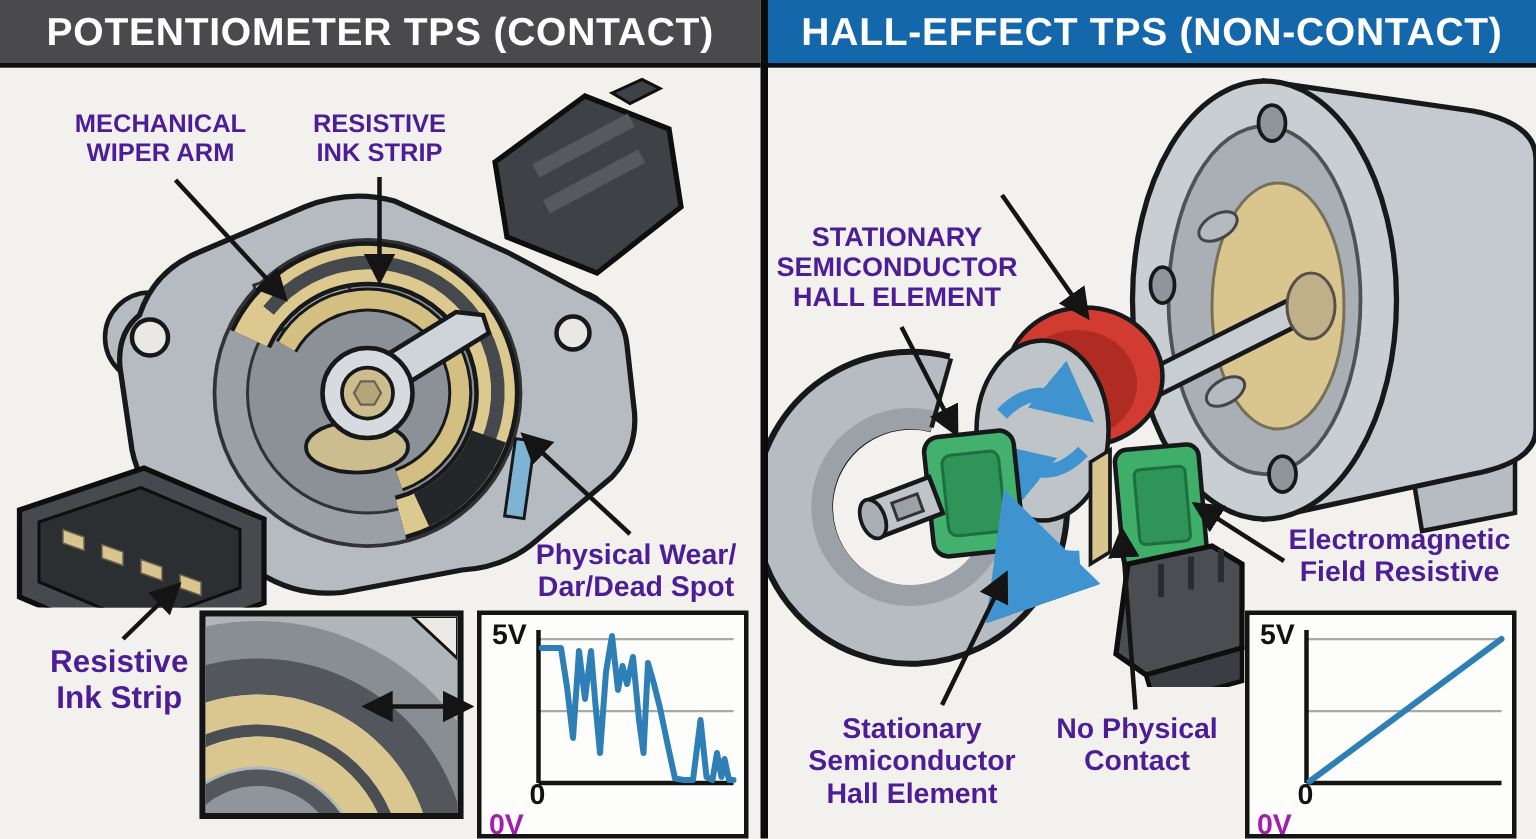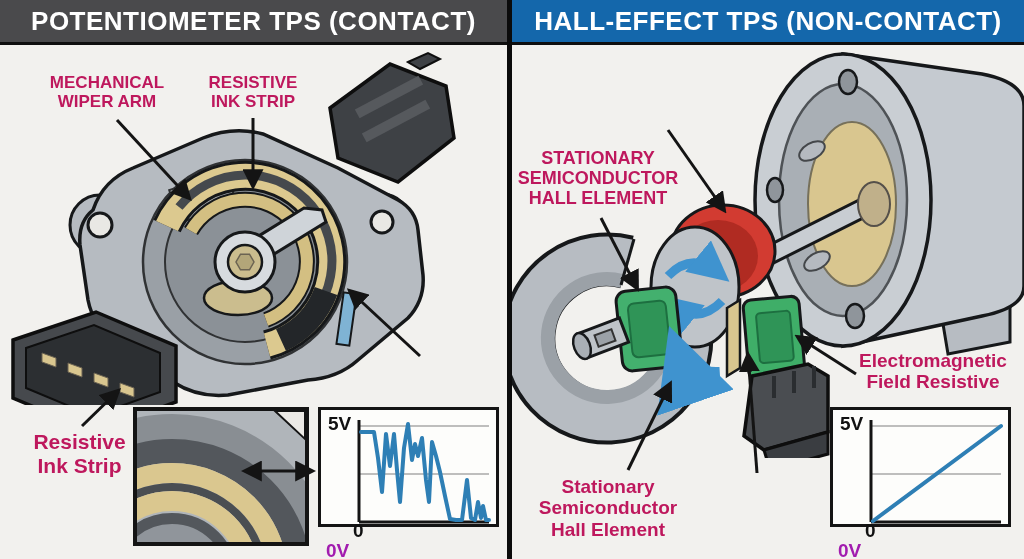--- a/index.html
+++ b/index.html
@@ -5,24 +5,24 @@
   html,body{margin:0;padding:0;}
   body{width:1024px;height:559px;overflow:hidden;background:#f2f1ee;
        font-family:"Liberation Sans",sans-serif;}
   .stage{position:absolute;left:0;top:0;width:1024px;height:559px;background:#f2f1ee;}
   .hdr{position:absolute;top:0;height:45px;display:flex;align-items:center;justify-content:center;
        color:#ffffff;font-weight:bold;font-size:26px;letter-spacing:0.5px;
        border-bottom:3px solid #0f0f0f;box-sizing:border-box;}
   .hdr-left{left:0;width:507px;background:#4a4a4c;}
   .hdr-right{left:512px;width:512px;background:#1467ab;}
   .divider{position:absolute;left:507px;top:0;width:5px;height:559px;background:#0b0b0b;}
-  .lbl{position:absolute;color:#be185d;font-weight:bold;text-align:center;
+  .lbl{position:absolute;color:#4c1d95;font-weight:bold;text-align:center;
        white-space:pre-line;line-height:1.12;}
   .lbl-caps{font-size:17px;}
-  .gbox{position:absolute;width:181px;height:120px;background:#fdfdfb;
+  .gbox{position:absolute;width:181px;height:152px;background:#fdfdfb;
         border:3px solid #141414;box-sizing:border-box;}
   .gbox .ytop{position:absolute;left:7px;top:3px;font-weight:bold;font-size:19px;color:#111;}
   .gbox .ybot{position:absolute;left:5px;top:95px;font-weight:bold;font-size:19px;color:#a21caf;margin-top:35px;}
   .gbox .xorg{position:absolute;left:32px;top:110px;font-weight:bold;font-size:19px;color:#111;}
   .inset{position:absolute;left:133px;top:407px;width:176px;height:139px;
          border:4px solid #141414;box-sizing:border-box;background:#b0b5ba;overflow:hidden;}
   svg{display:block;}
   .overlay{position:absolute;left:0;top:0;pointer-events:none;}
 </style>
 </head>
@@ -35,20 +35,22 @@
   </div>
   <div class="hdr hdr-left">
     <span>POTENTIOMETER TPS (CONTACT)</span>
   </div>
   <div class="divider"></div>
 
   <div class="lbl lbl-caps" style="left:28px;top:73px;width:158px;">MECHANICAL
 WIPER ARM</div>
   <div class="lbl lbl-caps" style="left:188px;top:73px;width:130px;">RESISTIVE
 INK STRIP</div>
+  <div class="lbl" style="left:348px;top:360px;width:152px;font-size:19px;">Physical Wear/
+Dar/Dead Spot</div>
   <div class="lbl" style="left:12px;top:430px;width:135px;font-size:21px;">Resistive
 Ink Strip</div>
 
   <svg class="overlay" style="left:8px;top:50px;" width="492" height="355" viewBox="0 0 492 355">
 
     <circle cx="92" cy="175" r="30" fill="#b6bbc1" stroke="#16181a" stroke-width="3"></circle>
     <circle cx="374" cy="172" r="28" fill="#b6bbc1" stroke="#16181a" stroke-width="3"></circle>
 
     <path d="M 85,160 Q 95,130 125,118 L 195,88 Q 225,76 255,84 L 330,118 L 390,150 Q 408,160 410,180 L 415,225 Q 417,250 400,268 L 350,310 Q 330,328 300,330 L 220,345 Q 190,348 165,332 L 105,290 Q 85,275 80,250 L 72,195 Q 70,172 85,160 Z" fill="#b6bbc1" stroke="#16181a" stroke-width="3.5"></path>
     <circle cx="92" cy="175" r="12" fill="#e9e8e4" stroke="#16181a" stroke-width="3"></circle>
@@ -114,20 +116,22 @@
   </div>
 
   <div class="lbl" style="left:513px;top:148px;width:170px;font-size:18px;">STATIONARY
 SEMICONDUCTOR
 HALL ELEMENT</div>
   <div class="lbl" style="left:853px;top:350px;width:160px;font-size:19px;">Electromagnetic
 Field Resistive</div>
   <div class="lbl" style="left:528px;top:476px;width:160px;font-size:19px;">Stationary
 Semiconductor
 Hall Element</div>
+  <div class="lbl" style="left:698px;top:476px;width:120px;font-size:19px;">No Physical
+Contact</div>
 
   <svg class="overlay" style="left:512px;top:46px;" width="512" height="412" viewBox="0 0 512 412">
     <defs>
       <marker id="bh" viewBox="0 0 10 10" refX="7" refY="5" markerWidth="4.5" markerHeight="4.5" orient="auto">
         <path d="M0,0 L10,5 L0,10 z" fill="#3f93cf"></path>
       </marker>
     </defs>
 
     <path d="M 430,272 L 498,258 L 498,296 L 436,308 Z" fill="#b7bcc2" stroke="#16181a" stroke-width="3"></path>
     <path d="M 331,8 L 470,28 Q 512,36 512,60 L 512,240 Q 512,262 470,270 L 331,300 Z" fill="#c5cad0" stroke="#16181a" stroke-width="3.5"></path>

